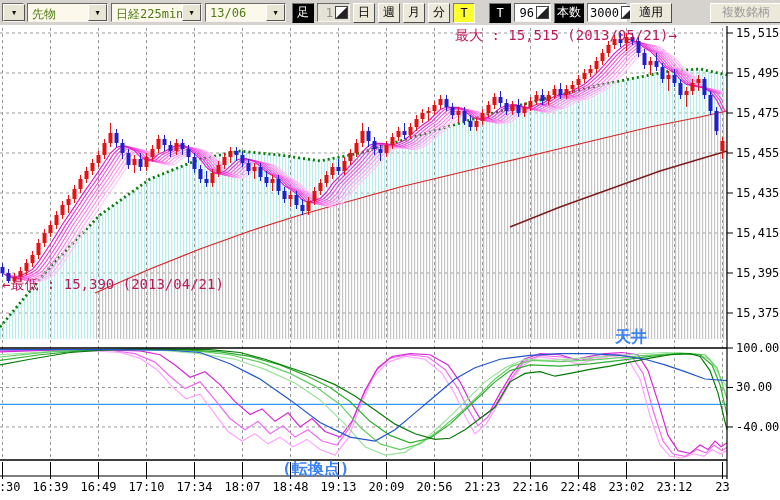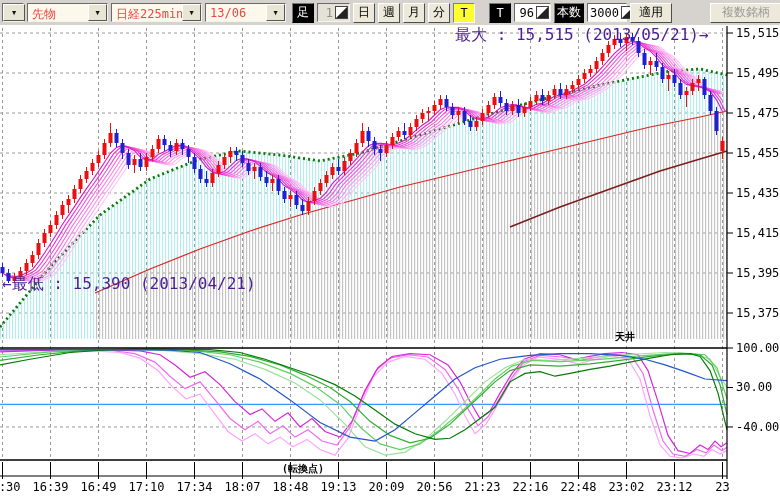--- a/index.html
+++ b/index.html
@@ -4,42 +4,42 @@
 <style>
   html,body{margin:0;padding:0;background:#fff;width:780px;height:500px;overflow:hidden;
     font-family:"DejaVu Sans Mono","DejaVu Sans","Liberation Sans",sans-serif;}
   .app{position:relative;width:780px;height:500px;background:#fff;}
   
   .toolbar{position:absolute;left:0;top:0;width:780px;height:25px;background:#d6d3ce;
     display:flex;align-items:center;padding:0 0 0 2px;box-sizing:border-box;font-size:12px;}
   .tb{margin-right:3px;flex:none;}
   .combo{display:flex;align-items:stretch;height:19px;background:#fcf9ec;
     border:1px solid;border-color:#6a6a6a #f6f4ee #f6f4ee #6a6a6a;box-sizing:border-box;}
-  .combo .val{padding:2px 3px 0 4px;white-space:nowrap;overflow:hidden;color:#ef4444;}
+  .combo .val{padding:2px 3px 0 4px;white-space:nowrap;overflow:hidden;color:#4d7c0f;}
   .combo .arrowbtn{width:17px;background:#e9e5d5;border:1px solid;flex:none;
     border-color:#fff #555 #555 #fff;display:flex;align-items:center;justify-content:center;
     font-size:7px;color:#111;}
   .btn{height:20px;min-width:22px;box-sizing:border-box;background:#ece9da;color:#000;
     border:1px solid;border-color:#fff #4d4d4d #4d4d4d #fff;display:flex;align-items:center;
     justify-content:center;padding:0 2px;}
   .btn.black{background:#000;color:#fff;border-color:#777 #000 #000 #777;}
   .btn.yellow{background:#ffff30;border-color:#808080 #fff #fff #808080;}
   .btn.disabled{color:#9a9a9a;}
   .spin{height:19px;box-sizing:border-box;background:#fff;border:1px solid;
     border-color:#6a6a6a #f6f4ee #f6f4ee #6a6a6a;display:flex;align-items:center;padding:0 1px 0 2px;}
   .spin .v{flex:1;text-align:right;padding-right:2px;}
   .spin.disabled{background:#e4e1d6;color:#8f8f8f;}
   .spinicon{width:13px;height:13px;flex:none;border:1px solid #444;box-sizing:border-box;
     background:linear-gradient(135deg,#fff 48%,#222 52%);}
   .spacer{flex:1;}
   
   .chart-wrap{position:absolute;left:0;top:25px;width:780px;height:475px;background:#fff;}
   svg text{font-family:"DejaVu Sans Mono","DejaVu Sans","Liberation Sans",sans-serif;}
-  .ann{position:absolute;font-size:16px;color:#4c1d95;white-space:nowrap;line-height:14px;}
-  .ann.red{color:#000000;font-weight:bold;font-size:10px;}
+  .ann{position:absolute;font-size:14px;color:#be185d;white-space:nowrap;line-height:14px;}
+  .ann.red{color:#3b82f6;font-weight:bold;font-size:16px;}
 </style>
 </head>
 <body>
 
 <div class="app">
 
   <div class="toolbar">
     <div class="combo tb" style="width:22px">
       <div class="arrowbtn" style="width:100%">▼</div>
     </div>

